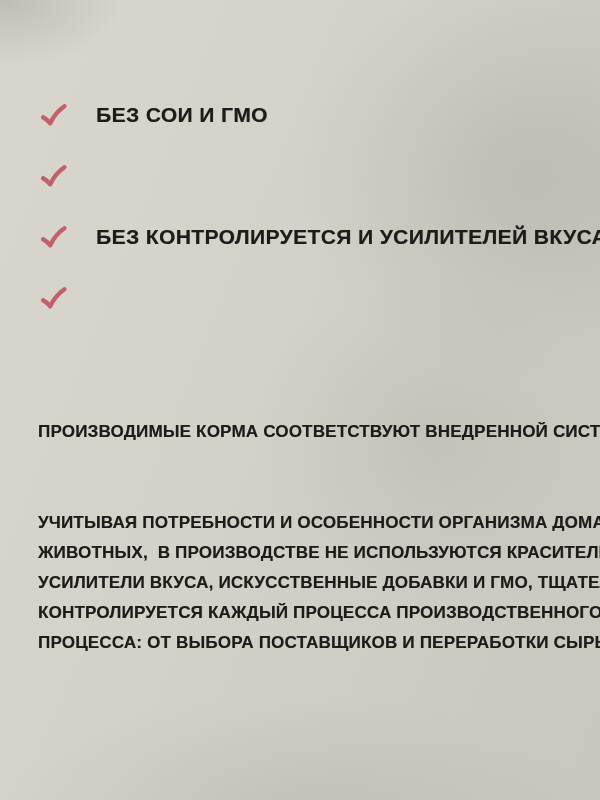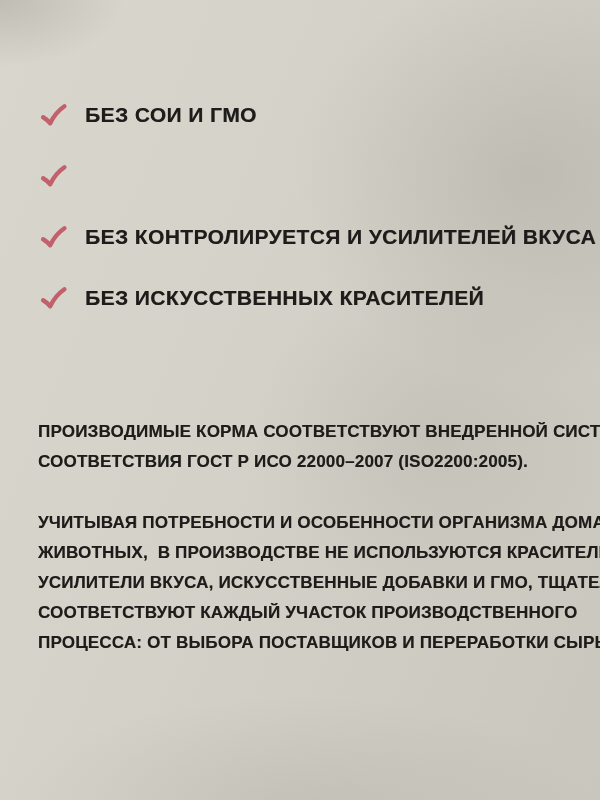--- a/index.html
+++ b/index.html
@@ -25,21 +25,21 @@
     left: 40px;
     top: 104px;
     right: 20px;
     display: flex;
     flex-direction: column;
     gap: 39px;
   }
   .check-item {
     display: flex;
     align-items: center;
-    gap: 17px;
+    gap: 28px;
   }
   .check-icon {
     flex: 0 0 auto;
     width: 28px;
     height: 22px;
     display: block;
     transform: rotate(-4deg);
   }
   .check-item .label {
     font-size: 21px;
@@ -93,31 +93,29 @@
       <svg class="check-icon" viewBox="0 0 28 22" aria-hidden="true">
         <path d="M3 12.5 C6 14.5 8 16.8 9.6 19 C13 13 19 6.5 25 3" fill="none" stroke="#c2606c" stroke-width="4.4" stroke-linecap="round" stroke-linejoin="round"></path>
       </svg>
       <span class="label">БЕЗ КОНТРОЛИРУЕТСЯ И УСИЛИТЕЛЕЙ ВКУСА</span>
     </div>
 
     <div class="check-item">
       <svg class="check-icon" viewBox="0 0 28 22" aria-hidden="true">
         <path d="M3 12.5 C6 14.5 8 16.8 9.6 19 C13 13 19 6.5 25 3" fill="none" stroke="#c2606c" stroke-width="4.4" stroke-linecap="round" stroke-linejoin="round"></path>
       </svg>
-      <span class="label">БЕЗ ИСКУССТВЕННЫХ КРАСИТЕЛЕЙ</span>
     </div>
 
   </div>
 
   <div class="para para-certification">
     <div class="line">ПРОИЗВОДИМЫЕ КОРМА СООТВЕТСТВУЮТ ВНЕДРЕННОЙ СИСТЕМЕ</div>
-    <div class="line">СООТВЕТСТВИЯ ГОСТ Р ИСО 22000–2007 (ISO2200:2005).</div>
   </div>
 
   <div class="para para-production">
     <div class="line">УЧИТЫВАЯ ПОТРЕБНОСТИ И ОСОБЕННОСТИ ОРГАНИЗМА ДОМАШНИХ</div>
     <div class="line">ЖИВОТНЫХ,  В ПРОИЗВОДСТВЕ НЕ ИСПОЛЬЗУЮТСЯ КРАСИТЕЛИ,</div>
     <div class="line">УСИЛИТЕЛИ ВКУСА, ИСКУССТВЕННЫЕ ДОБАВКИ И ГМО, ТЩАТЕЛЬНО</div>
-    <div class="line">СООТВЕТСТВУЮТ КАЖДЫЙ УЧАСТОК ПРОИЗВОДСТВЕННОГО</div>
+    <div class="line">КОНТРОЛИРУЕТСЯ КАЖДЫЙ ПРОЦЕССА ПРОИЗВОДСТВЕННОГО</div>
     <div class="line">ПРОЦЕССА: ОТ ВЫБОРА ПОСТАВЩИКОВ И ПЕРЕРАБОТКИ СЫРЬЯ ДО</div>
   </div>
 
 </div>
 
 </body></html>

